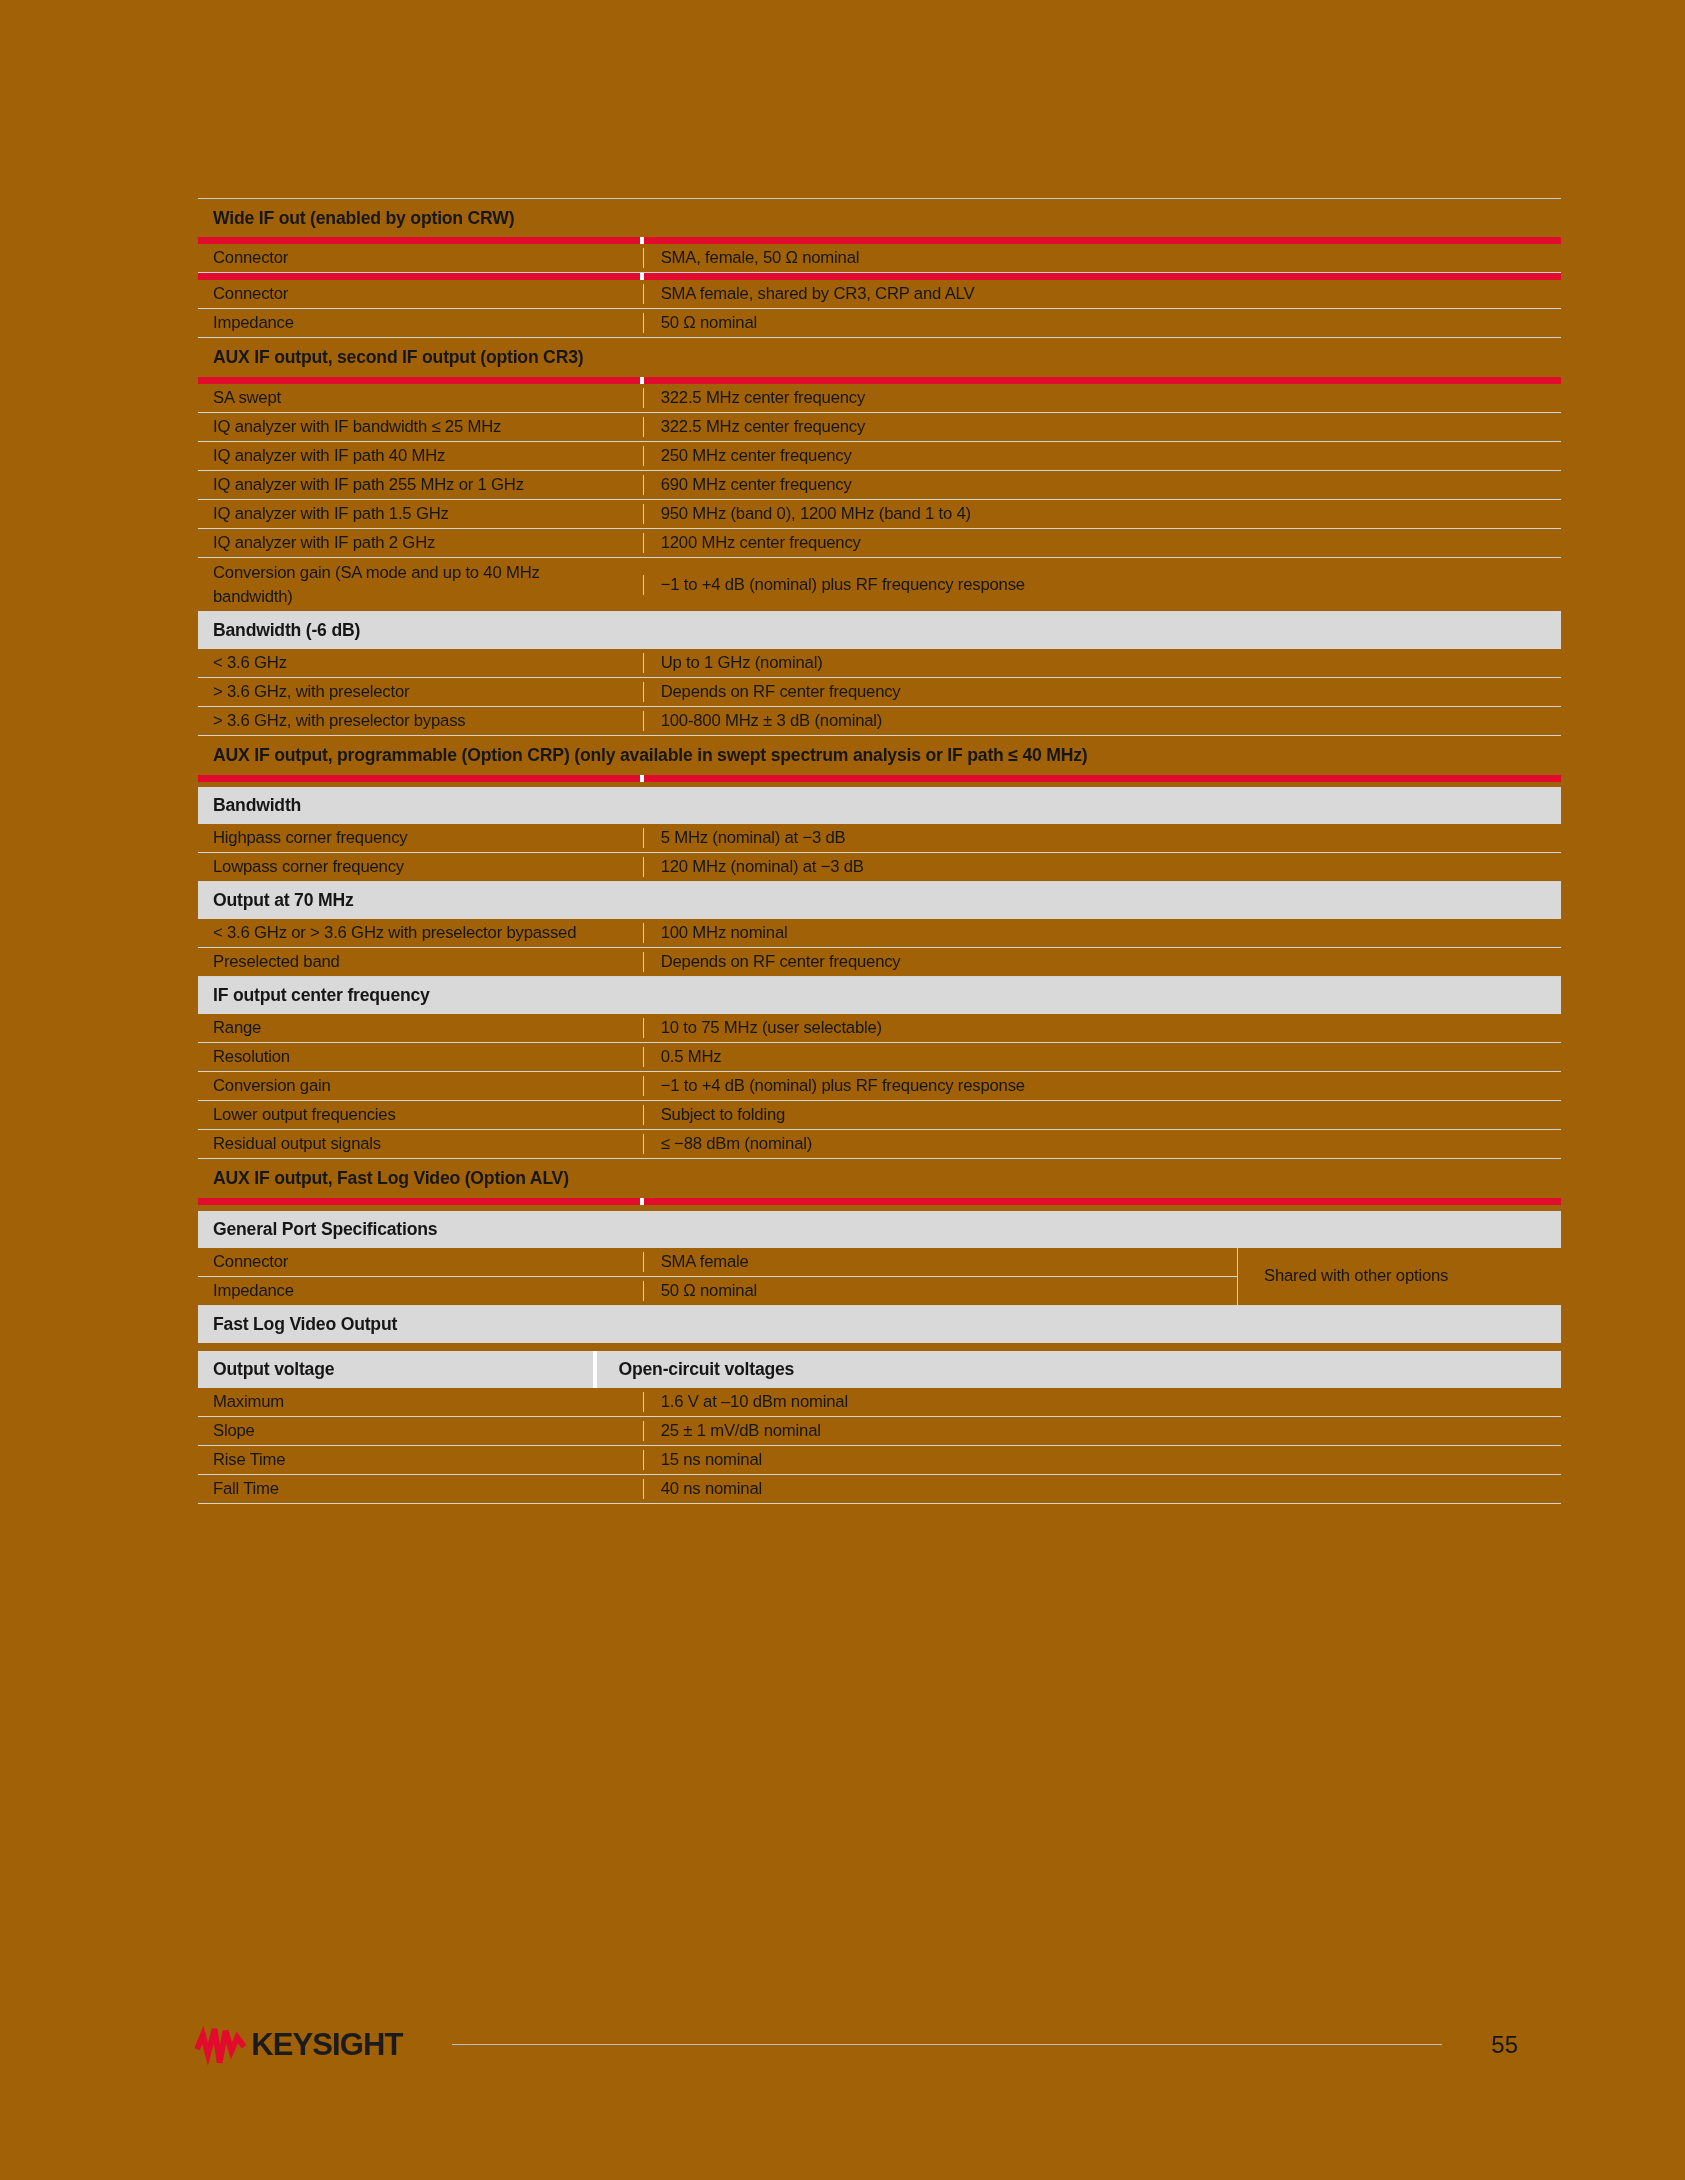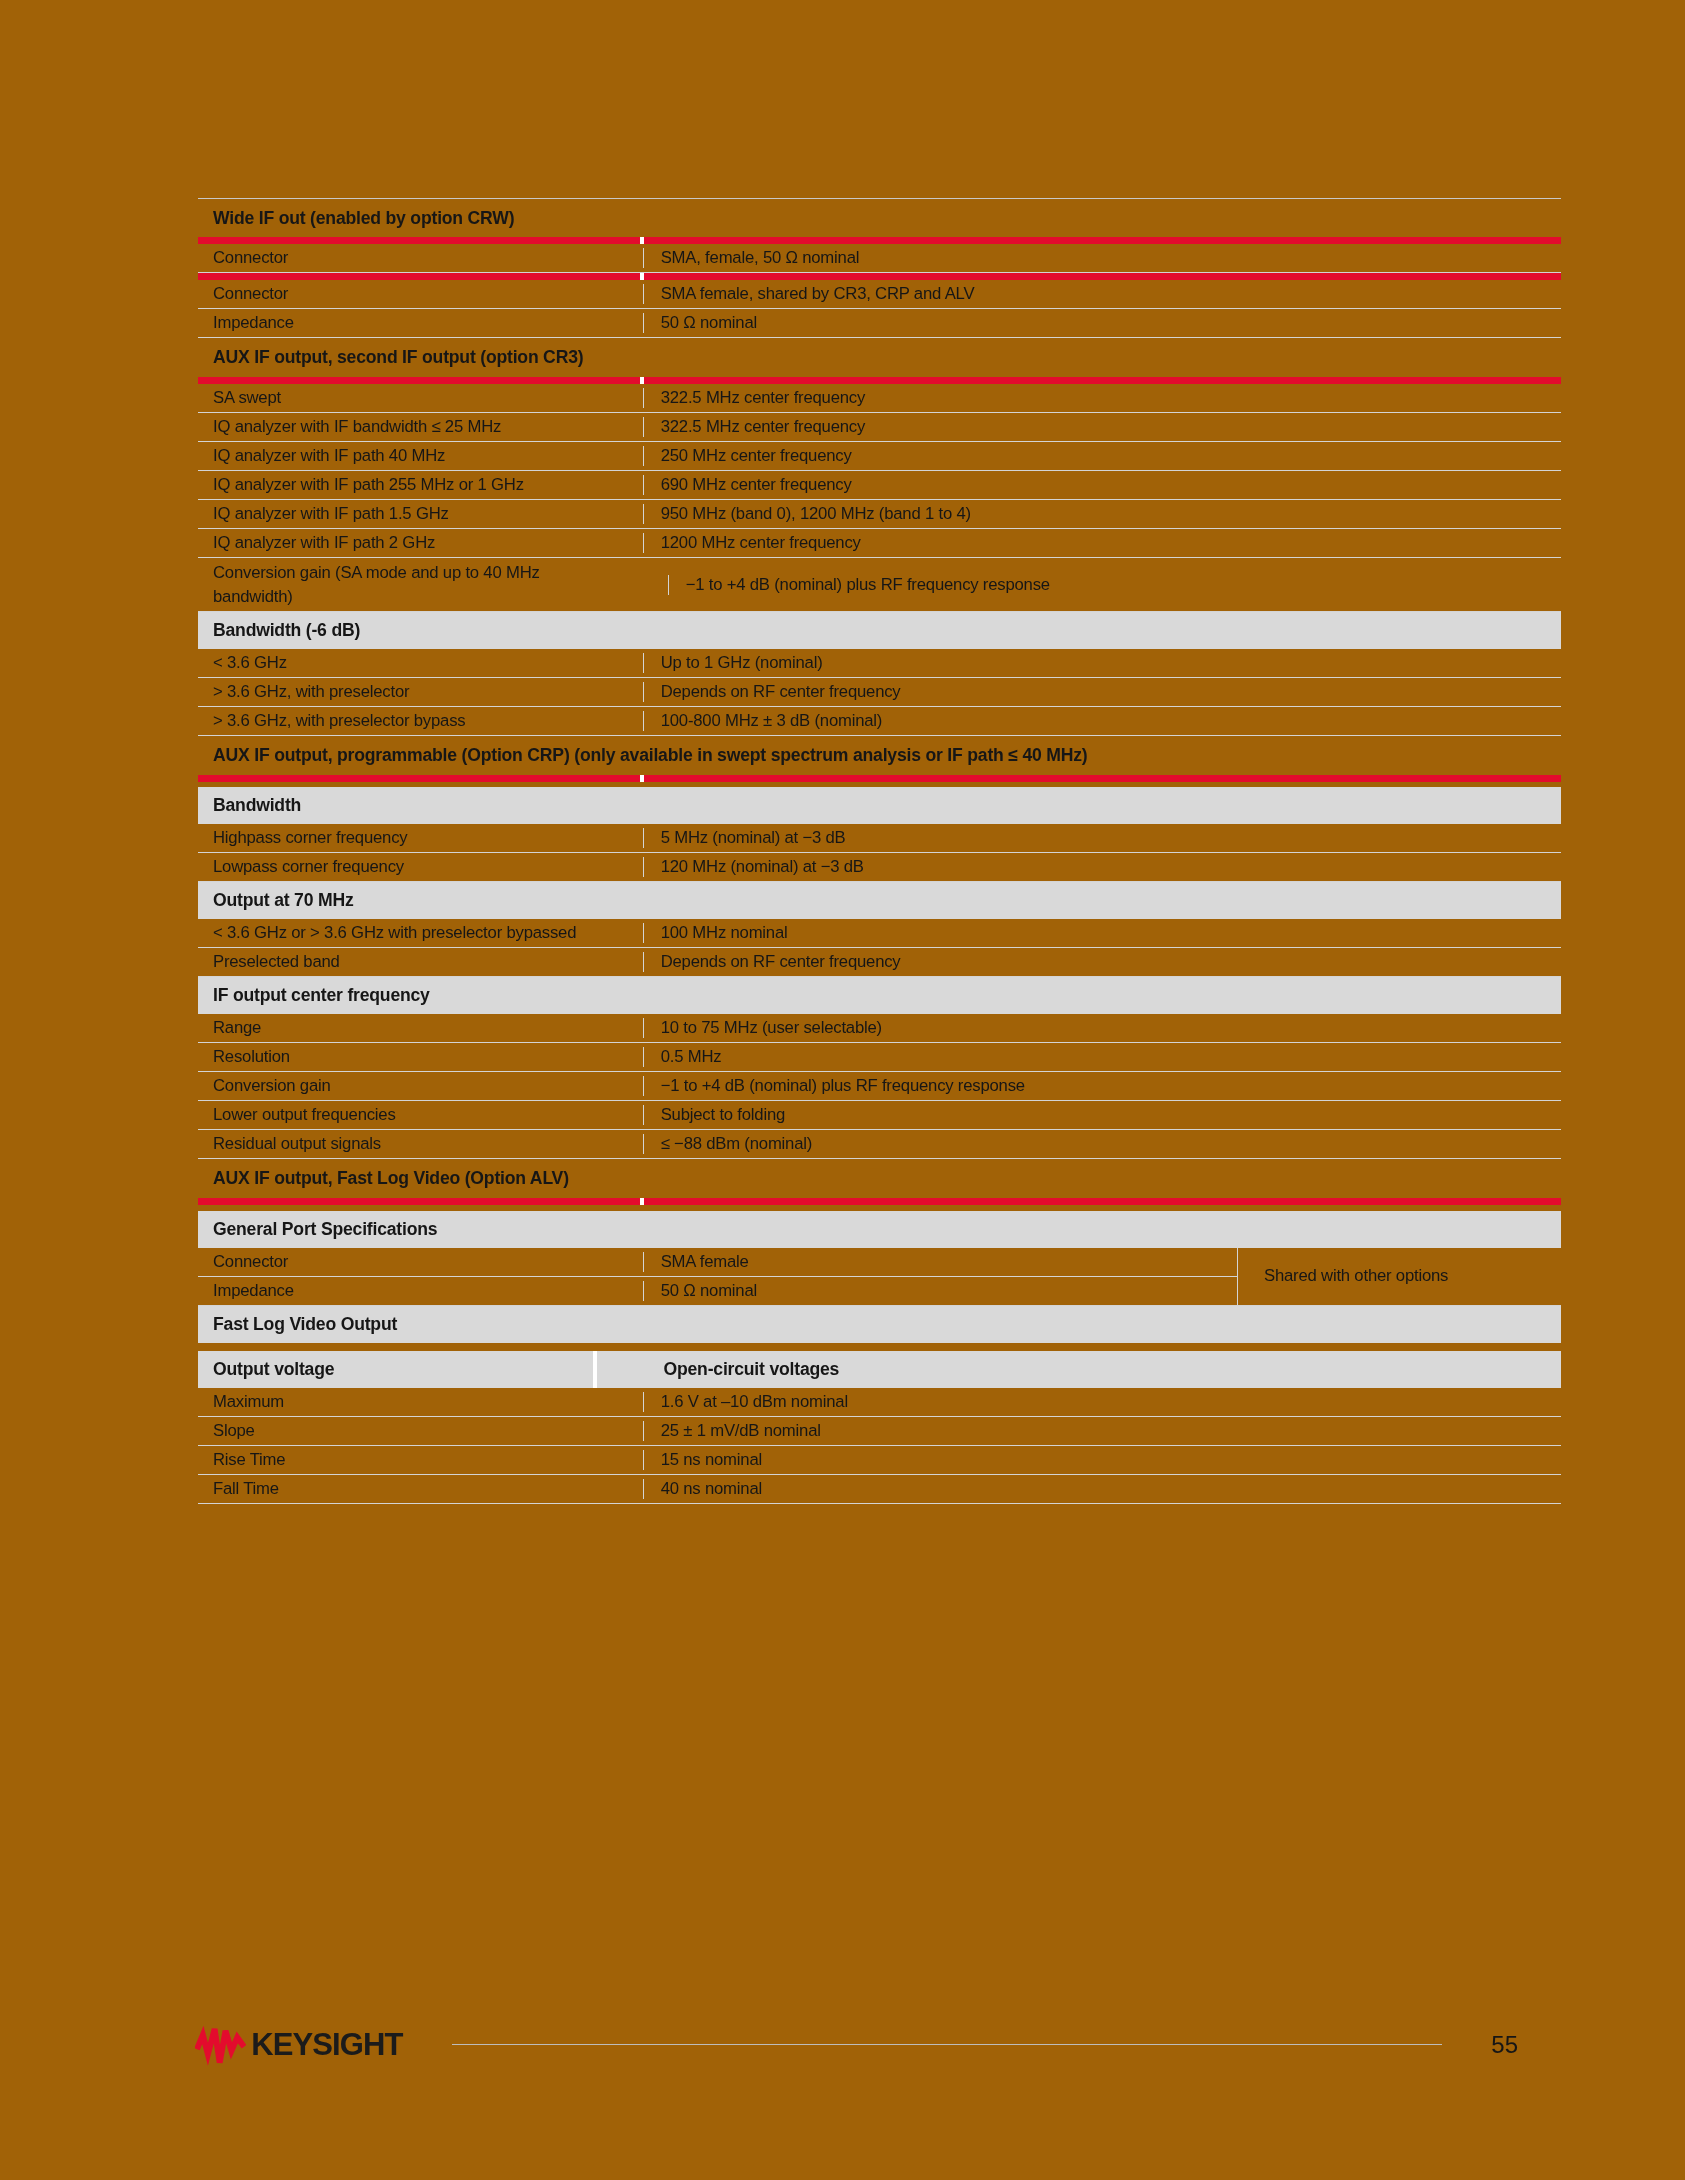--- a/index.html
+++ b/index.html
@@ -30,27 +30,27 @@
   .rows .band:first-child{margin-top:5.3px;}
   .band{
     height:37px;background:var(--band);display:flex;align-items:center;
     font-weight:bold;font-size:17.6px;letter-spacing:-0.2px;
     padding-left:15px;box-sizing:border-box;
   }
   .band.band2{padding-left:0;}
   .band + .band2{margin-top:8.8px;}
   .band2 .blabel{width:395px;padding-left:15px;box-sizing:border-box;}
   .band2 .bgap{width:3.5px;background:#fff;align-self:stretch;}
-  .band2 .bvalue{flex:1;padding-left:22px;box-sizing:border-box;margin-left:45px;}
+  .band2 .bvalue{flex:1;padding-left:22px;box-sizing:border-box;}
   .row{
     display:flex;align-items:center;min-height:28px;
     border-bottom:0.9px solid var(--line);
     font-size:16.7px;letter-spacing:-0.2px;
   }
-  .row.tall{min-height:53px;gap:25px;}
+  .row.tall{min-height:53px;}
   .cell{box-sizing:border-box;display:flex;align-items:center;}
   .cell.label{width:445px;padding-left:15px;white-space:pre-line;line-height:24px;}
   .cell.value{flex:1;padding-left:16.7px;border-left:0.9px solid var(--line);}
   .pair3{display:flex;border-bottom:0.9px solid var(--line);}
   .pair-left{width:1039px;}
   .pair-left .row:last-child{border-bottom:none;}
   .pair-note{
     flex:1;border-left:0.9px solid var(--line);display:flex;align-items:center;
     padding-left:26px;font-size:16.7px;letter-spacing:-0.2px;box-sizing:border-box;
   }

